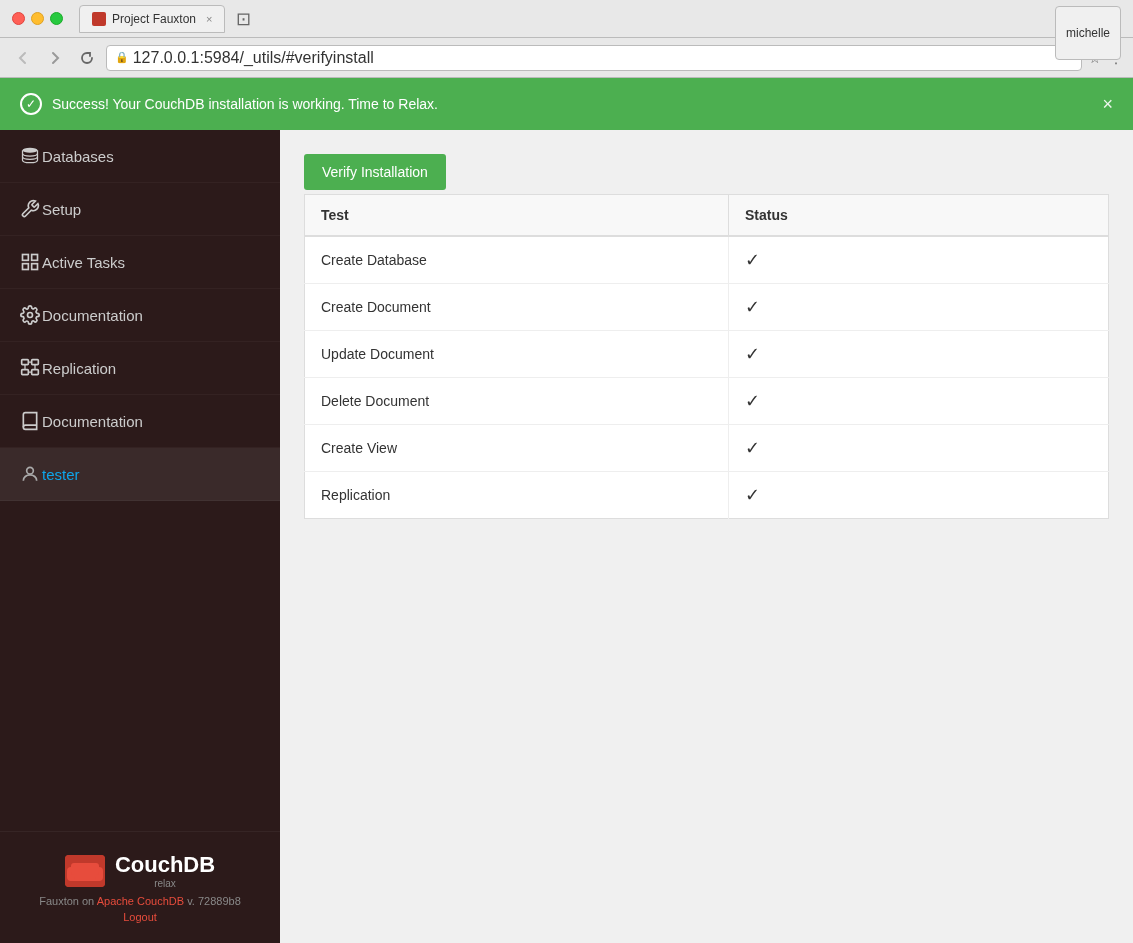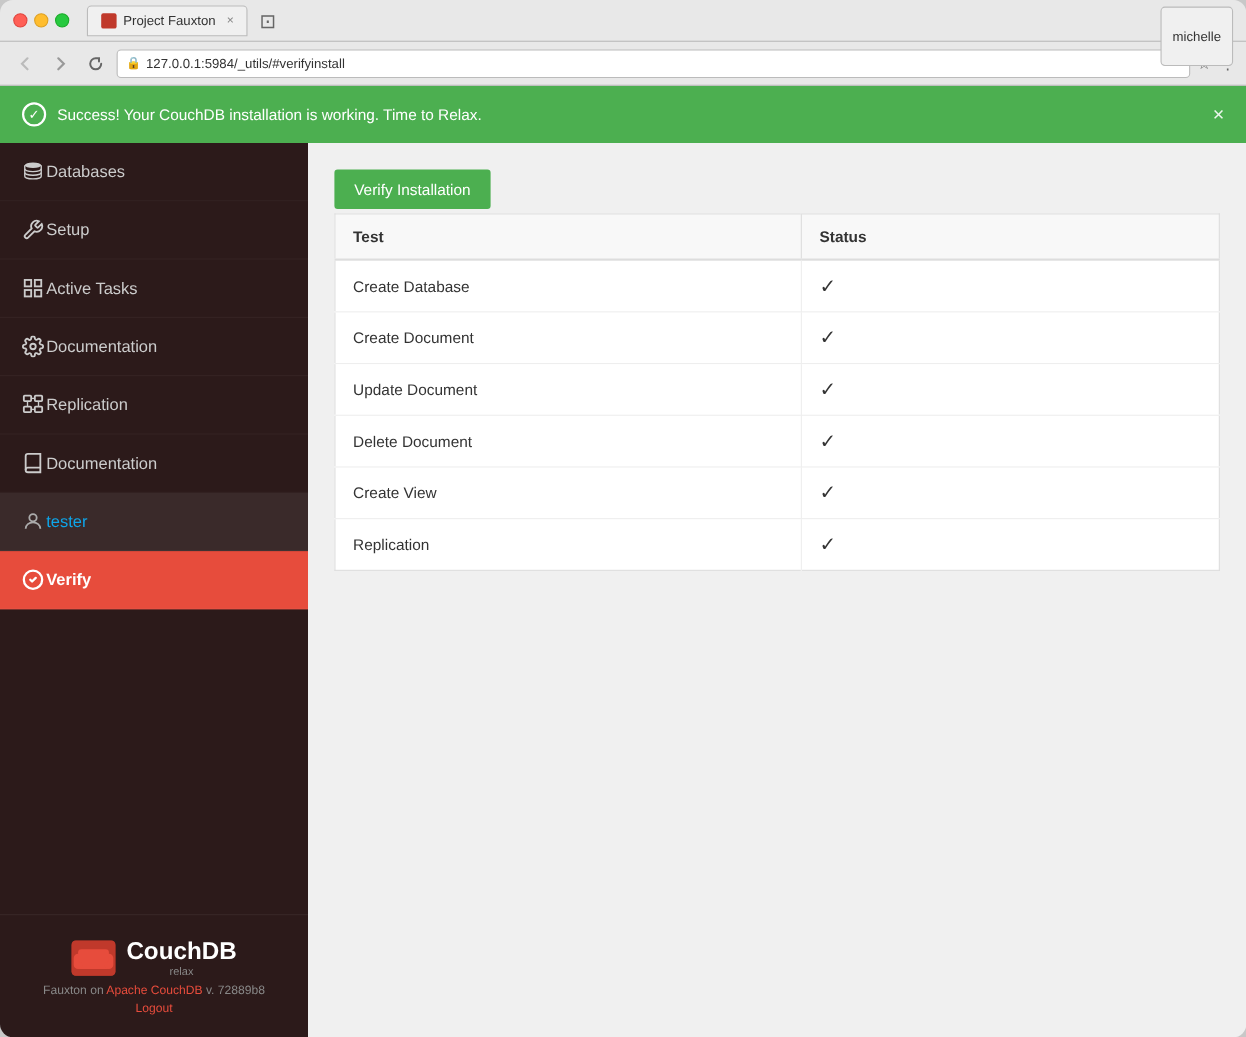--- a/index.html
+++ b/index.html
@@ -1,39 +1,39 @@
 <!DOCTYPE html>
 <html><head>
   <meta charset="utf-8">
   <style>
     * { box-sizing: border-box; margin: 0; padding: 0; }
     body { font-family: -apple-system, BlinkMacSystemFont, 'Helvetica Neue', Arial, sans-serif; background: #c8c8c8; width: 1133px; height: 943px; overflow: hidden; }
 
     
-    .browser-window { width: 1133px; height: 943px; background: #d5d5d5; border-radius: 12px; overflow: hidden; display: flex; flex-direction: column; }
+    .browser-window { width: 1133px; height: 943px; background: #d5d5d5; border-radius: 0; overflow: hidden; display: flex; flex-direction: column; }
     .browser-titlebar { height: 38px; background: #e8e8e8; border-bottom: 1px solid #bbb; display: flex; align-items: center; padding: 0 12px; gap: 8px; position: relative; }
     .traffic-lights { display: flex; gap: 6px; align-items: center; }
     .tl { width: 13px; height: 13px; border-radius: 50%; cursor: pointer; }
     .tl-red { background: #ff5f56; border: 1px solid #e0443e; }
     .tl-yellow { background: #ffbd2e; border: 1px solid #dea123; }
     .tl-green { background: #27c93f; border: 1px solid #1aab29; }
     .tab-bar { display: flex; align-items: center; margin-left: 8px; flex: 1; }
     .tab { background: #f0f0f0; border: 1px solid #bbb; border-radius: 4px 4px 0 0; padding: 4px 12px; font-size: 12px; display: flex; align-items: center; gap: 6px; height: 28px; color: #333; }
     .tab-icon { width: 14px; height: 14px; background: #c0392b; border-radius: 2px; display: inline-block; }
     .tab-close { color: #888; font-size: 11px; cursor: pointer; margin-left: 4px; }
     .new-tab-btn { margin-left: 6px; width: 24px; height: 24px; background: none; border: none; color: #666; font-size: 18px; cursor: pointer; display: flex; align-items: center; justify-content: center; }
     .user-btn { position: absolute; right: 12px; top: 6px; background: #f0f0f0; border: 1px solid #bbb; border-radius: 4px; padding: 19px 10px; font-size: 12px; color: #333; cursor: pointer; }
 
     
     .browser-toolbar { height: 40px; background: #e8e8e8; border-bottom: 1px solid #bbb; display: flex; align-items: center; padding: 0 10px; gap: 6px; }
     .nav-btn { width: 26px; height: 26px; background: none; border: none; display: flex; align-items: center; justify-content: center; cursor: pointer; color: #666; font-size: 16px; border-radius: 3px; }
     .nav-btn.disabled { color: #bbb; cursor: default; }
     .url-bar { flex: 1; height: 26px; background: white; border: 1px solid #bbb; border-radius: 4px; padding: 0 8px; font-size: 13px; display: flex; align-items: center; gap: 4px; }
     .url-lock { color: #666; font-size: 11px; }
-    .url-text { color: #333; font-size: 12px; }
+    .url-text { color: #333; font-size: 16px; }
     .bookmark-btn { color: #666; font-size: 14px; cursor: pointer; }
     .menu-btn { color: #666; font-size: 14px; cursor: pointer; margin-left: 2px; }
 
     
     .app-container { display: flex; flex-direction: column; flex: 1; overflow: hidden; }
     .success-banner { background: #4caf50; color: white; padding: 12px 20px; display: flex; align-items: center; gap: 10px; font-size: 14px; font-weight: 500; min-height: 52px; }
     .banner-check { width: 22px; height: 22px; border: 2px solid white; border-radius: 50%; display: flex; align-items: center; justify-content: center; font-size: 12px; flex-shrink: 0; }
     .banner-text { flex: 1; }
     .banner-close { cursor: pointer; font-size: 18px; color: white; opacity: 0.9; }
 
@@ -194,29 +194,20 @@
           <div class="nav-item" style="background:#3a2a2a;">
             <div class="nav-icon">
               <svg viewBox="0 0 24 24" fill="none" stroke="#aaa" stroke-width="2">
                   <circle cx="12" cy="8" r="4"></circle>
                   <path d="M4 20c0-4 3.6-7 8-7s8 3 8 7"></path>
                 </svg>
             </div>
             <span style="color:#0ea5e9;text-align:center;">tester</span>
           </div>
 
-          <div class="nav-item" style="background:#e74c3c; color:white;">
-            <div class="nav-icon">
-              <svg viewBox="0 0 24 24" fill="none" stroke="white" stroke-width="2.5">
-                  <circle cx="12" cy="12" r="10"></circle>
-                  <path d="M9 12l2 2 4-4" stroke-linecap="round" stroke-linejoin="round"></path>
-                </svg>
-            </div>
-            <span style="color:white;font-weight:600;">Verify</span>
-          </div>
         </nav>
 
         <div class="sidebar-footer">
           <div class="couchdb-logo">
             <div class="couch-icon">
               <svg viewBox="0 0 40 32" width="40" height="32">
                 <rect width="40" height="32" rx="4" fill="#c0392b"></rect>
                 <rect x="4" y="16" width="32" height="10" rx="4" fill="#e74c3c"></rect>
                 <rect x="2" y="12" width="8" height="14" rx="4" fill="#e74c3c"></rect>
                 <rect x="30" y="12" width="8" height="14" rx="4" fill="#e74c3c"></rect>

